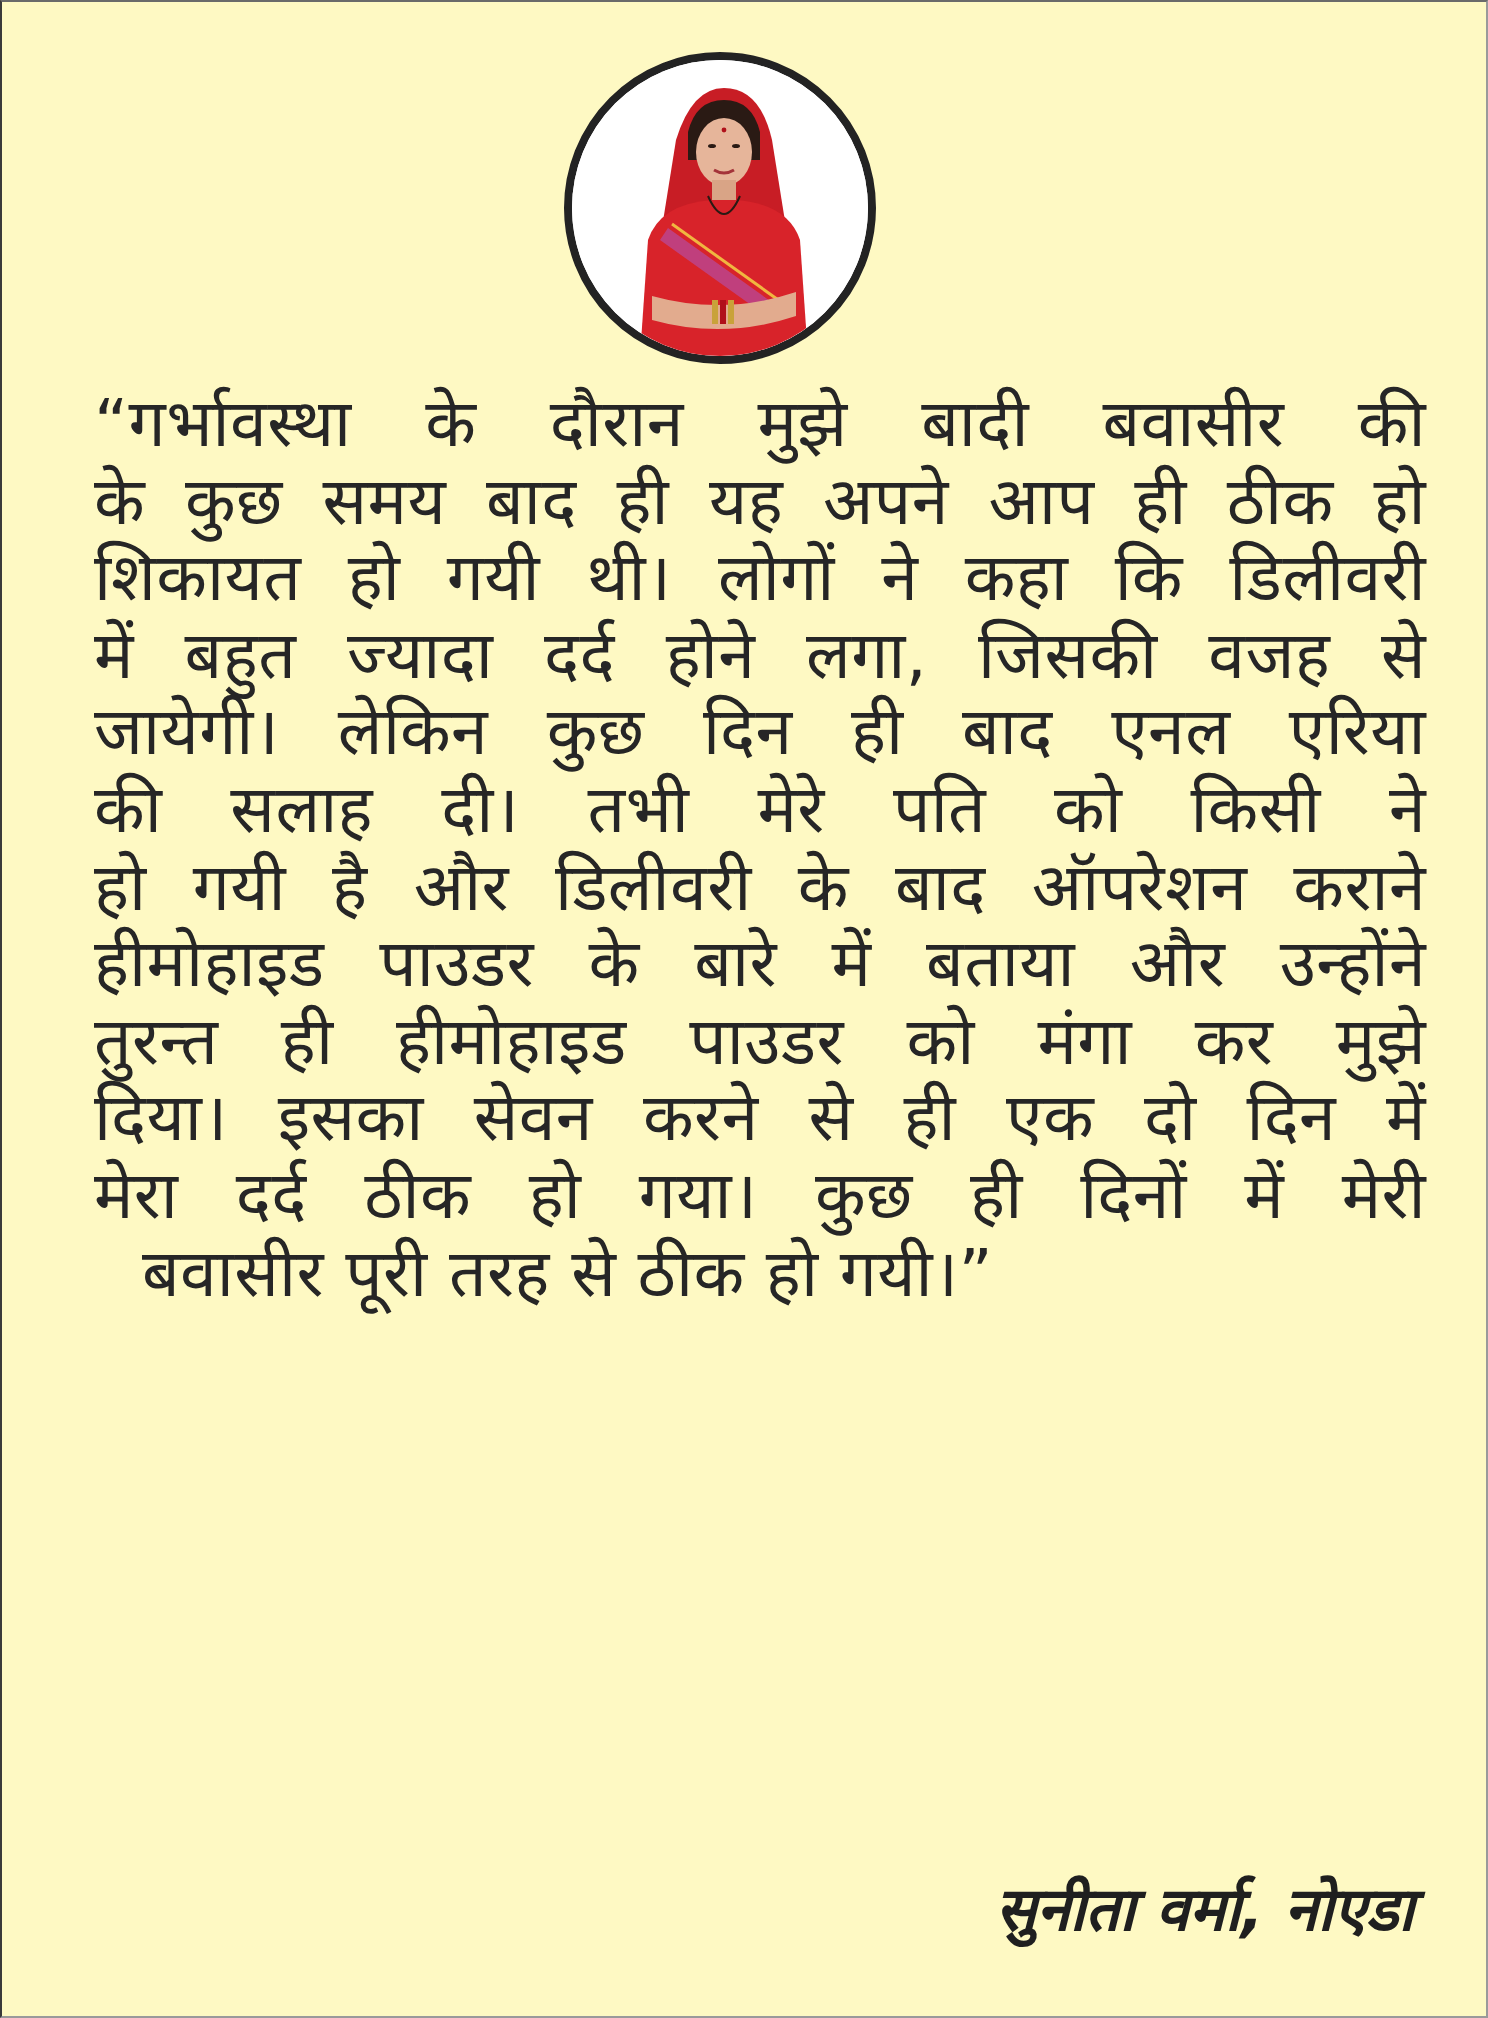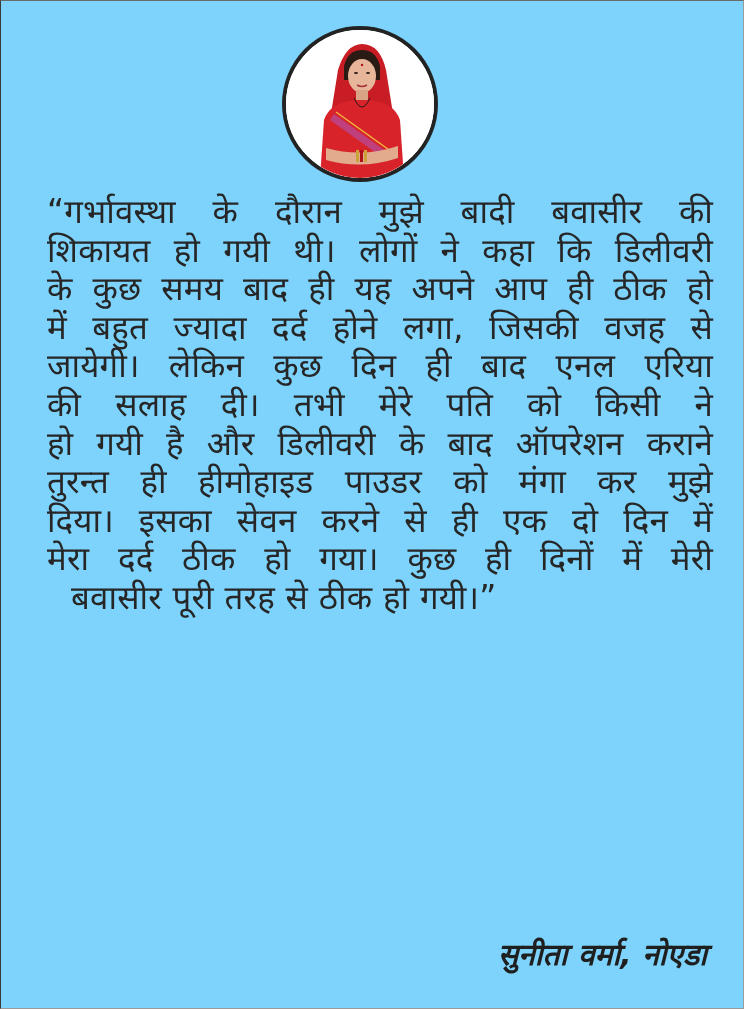--- a/index.html
+++ b/index.html
@@ -9,21 +9,21 @@
   body {
     width: 744px;
     height: 1009px;
     overflow: hidden;
     background: #ffffff;
   }
   .page {
     position: relative;
     width: 742px;
     height: 1007px;
-    background: #7dd3fc;
+    background: #fef9c3;
     border-top: 1px solid #6a6a6a;
     border-left: 1px solid #3a3a3a;
     border-right: 1px solid #9a9a9a;
     border-bottom: 1px solid #9a9a9a;
     box-sizing: content-box;
   }
   .portrait {
     position: absolute;
     left: 281px;
     top: 25px;
@@ -111,26 +111,27 @@
       <path d="M40 118 Q76 128 112 116 L112 128 Q76 140 40 130 Z" fill="#e2ab8e"></path>
 
       <rect x="70" y="120" width="3" height="12" fill="#c9a23a"></rect>
       <rect x="74" y="120" width="3" height="12" fill="#b0101a"></rect>
       <rect x="78" y="120" width="3" height="12" fill="#c9a23a"></rect>
     </svg>
   </div>
 
   <p class="quote">
     <span class="line">“गर्भावस्था के दौरान मुझे बादी बवासीर की</span>
+    <span class="line">के कुछ समय बाद ही यह अपने आप ही ठीक हो</span>
     <span class="line">शिकायत हो गयी थी। लोगों ने कहा कि डिलीवरी</span>
-    <span class="line">के कुछ समय बाद ही यह अपने आप ही ठीक हो</span>
     <span class="line">में बहुत ज्यादा दर्द होने लगा, जिसकी वजह से</span>
     <span class="line">जायेगी। लेकिन कुछ दिन ही बाद एनल एरिया</span>
     <span class="line">की सलाह दी। तभी मेरे पति को किसी ने</span>
     <span class="line">हो गयी है और डिलीवरी के बाद ऑपरेशन कराने</span>
+    <span class="line">हीमोहाइड पाउडर के बारे में बताया और उन्होंने</span>
     <span class="line">तुरन्त ही हीमोहाइड पाउडर को मंगा कर मुझे</span>
     <span class="line">दिया। इसका सेवन करने से ही एक दो दिन में</span>
     <span class="line">मेरा दर्द ठीक हो गया। कुछ ही दिनों में मेरी</span>
     <span class="line last">बवासीर पूरी तरह से ठीक हो गयी।”</span>
   </p>
 
   <div class="signature">सुनीता वर्मा, नोएडा</div>
 
 </div>
 

